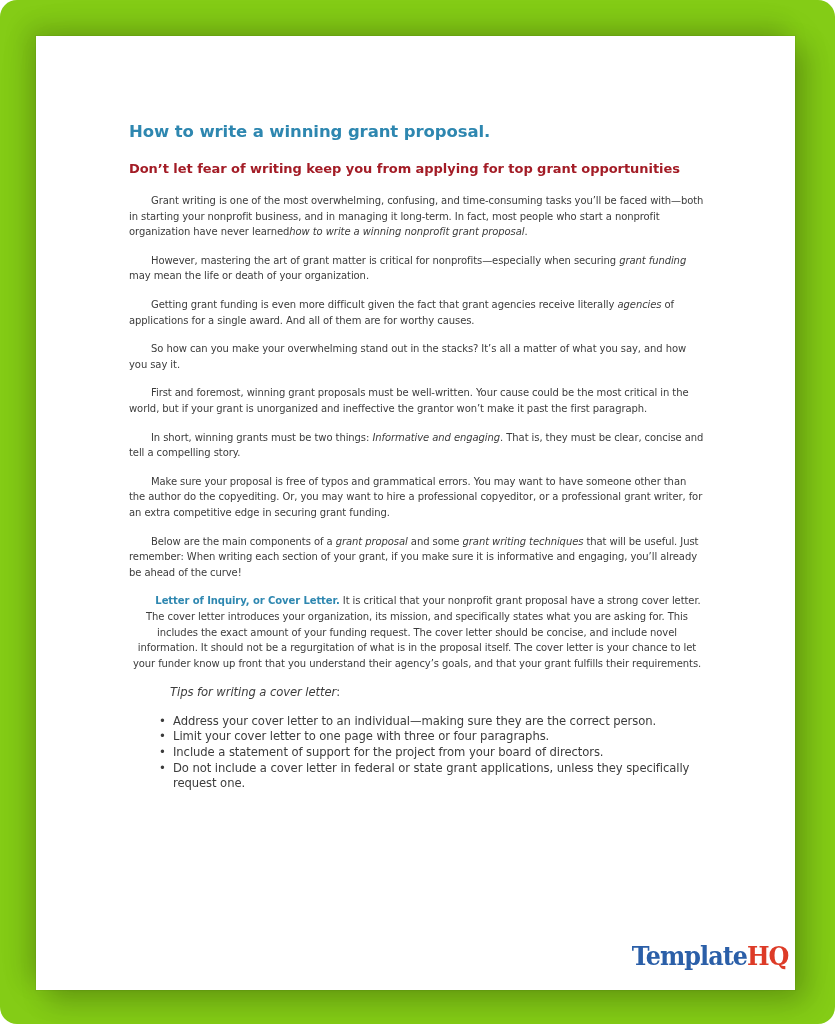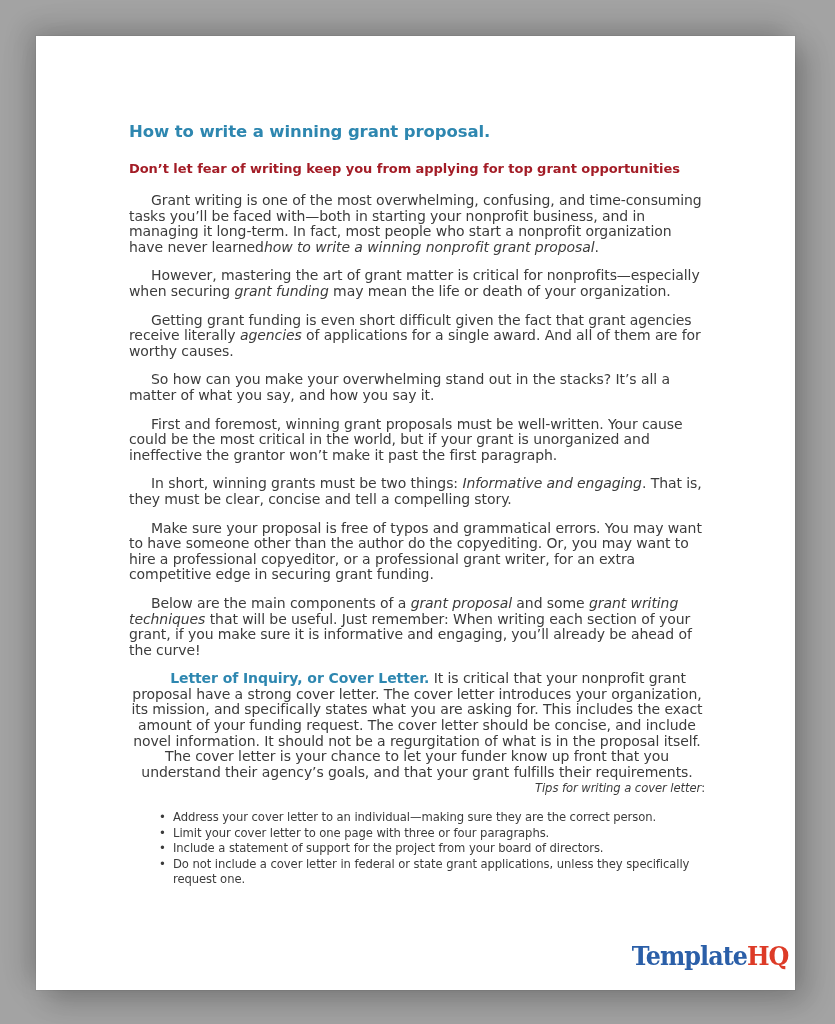--- a/index.html
+++ b/index.html
@@ -11,21 +11,22 @@
     height: 1024px;
     background: #ffffff;
     font-family: "DejaVu Sans", sans-serif;
     overflow: hidden;
   }
 
   .canvas {
     position: relative;
     width: 835px;
     height: 1024px;
-    background: #a3a3a3;
+    background: #84cc16;
+    border-radius: 17px;
   }
 
   
   .page-shadow {
     position: absolute;
     left: 36px;
     top: 36px;
     width: 759px;
     height: 954px;
     background: #ffffff;
@@ -66,21 +67,21 @@
     color: #a31c26;
     font-size: 13px;
     font-weight: bold;
     letter-spacing: -0.05px;
     margin: 0 0 16px 0;
     line-height: 1.25;
   }
 
   p.body {
     color: #3c3c3c;
-    font-size: 14px;
+    font-size: 10px;
     line-height: 15.6px;
     margin: 0 0 13px 0;
     text-indent: 22px;
     letter-spacing: -0.08px;
   }
 
   p.body.tight {
     margin-bottom: 0;
   }
 
@@ -96,24 +97,23 @@
 
   .it {
     font-style: italic;
   }
 
   .tips-line {
     color: #3c3c3c;
     font-size: 11.6px;
     line-height: 15.6px;
     font-style: italic;
-    margin: 1px 0 13px 0;
+    margin: 14px 0 13px 0;
     text-indent: 41px;
     letter-spacing: -0.08px;
-    text-align: right;
   }
   .tips-line .nonit {
     font-style: normal;
   }
 
   ul.bullets {
     list-style: none;
     margin: 0;
     padding: 0 0 0 30px;
   }
@@ -168,21 +168,21 @@
     <div class="content">
 
       <h1 class="doc-title">How to write a winning grant proposal.</h1>
 
       <h2 class="doc-subtitle">Don’t let fear of writing keep you from applying for top grant opportunities</h2>
 
       <p class="body"><span>Grant writing is one of the most overwhelming, confusing, and time-consuming tasks you’ll be faced with—both in starting your nonprofit business, and in managing it long-term. In fact, most people who start a nonprofit organization have never learned</span><span class="it">how to write a winning nonprofit grant proposal</span><span>.</span></p>
 
       <p class="body"><span>However, mastering the art of grant matter is critical for nonprofits—especially when securing </span><span class="it">grant funding</span><span> may mean the life or death of your organization.</span></p>
 
-      <p class="body"><span>Getting grant funding is even short difficult given the fact that grant agencies receive literally </span><span class="it">agencies</span><span> of applications for a single award. And all of them are for worthy causes.</span></p>
+      <p class="body"><span>Getting grant funding is even more difficult given the fact that grant agencies receive literally </span><span class="it">agencies</span><span> of applications for a single award. And all of them are for worthy causes.</span></p>
 
       <p class="body">So how can you make your overwhelming stand out in the stacks? It’s all a matter of what you say, and how you say it.</p>
 
       <p class="body">First and foremost, winning grant proposals must be well-written. Your cause could be the most critical in the world, but if your grant is unorganized and ineffective the grantor won’t make it past the first paragraph.</p>
 
       <p class="body"><span>In short, winning grants must be two things: </span><span class="it">Informative and engaging</span><span>. That is, they must be clear, concise and tell a compelling story.</span></p>
 
       <p class="body">Make sure your proposal is free of typos and grammatical errors. You may want to have someone other than the author do the copyediting. Or, you may want to hire a professional copyeditor, or a professional grant writer, for an extra competitive edge in securing grant funding.</p>
 
       <p class="body"><span>Below are the main components of a </span><span class="it">grant proposal</span><span> and some </span><span class="it">grant writing techniques</span><span> that will be useful. Just remember: When writing each section of your grant, if you make sure it is informative and engaging, you’ll already be ahead of the curve!</span></p>

